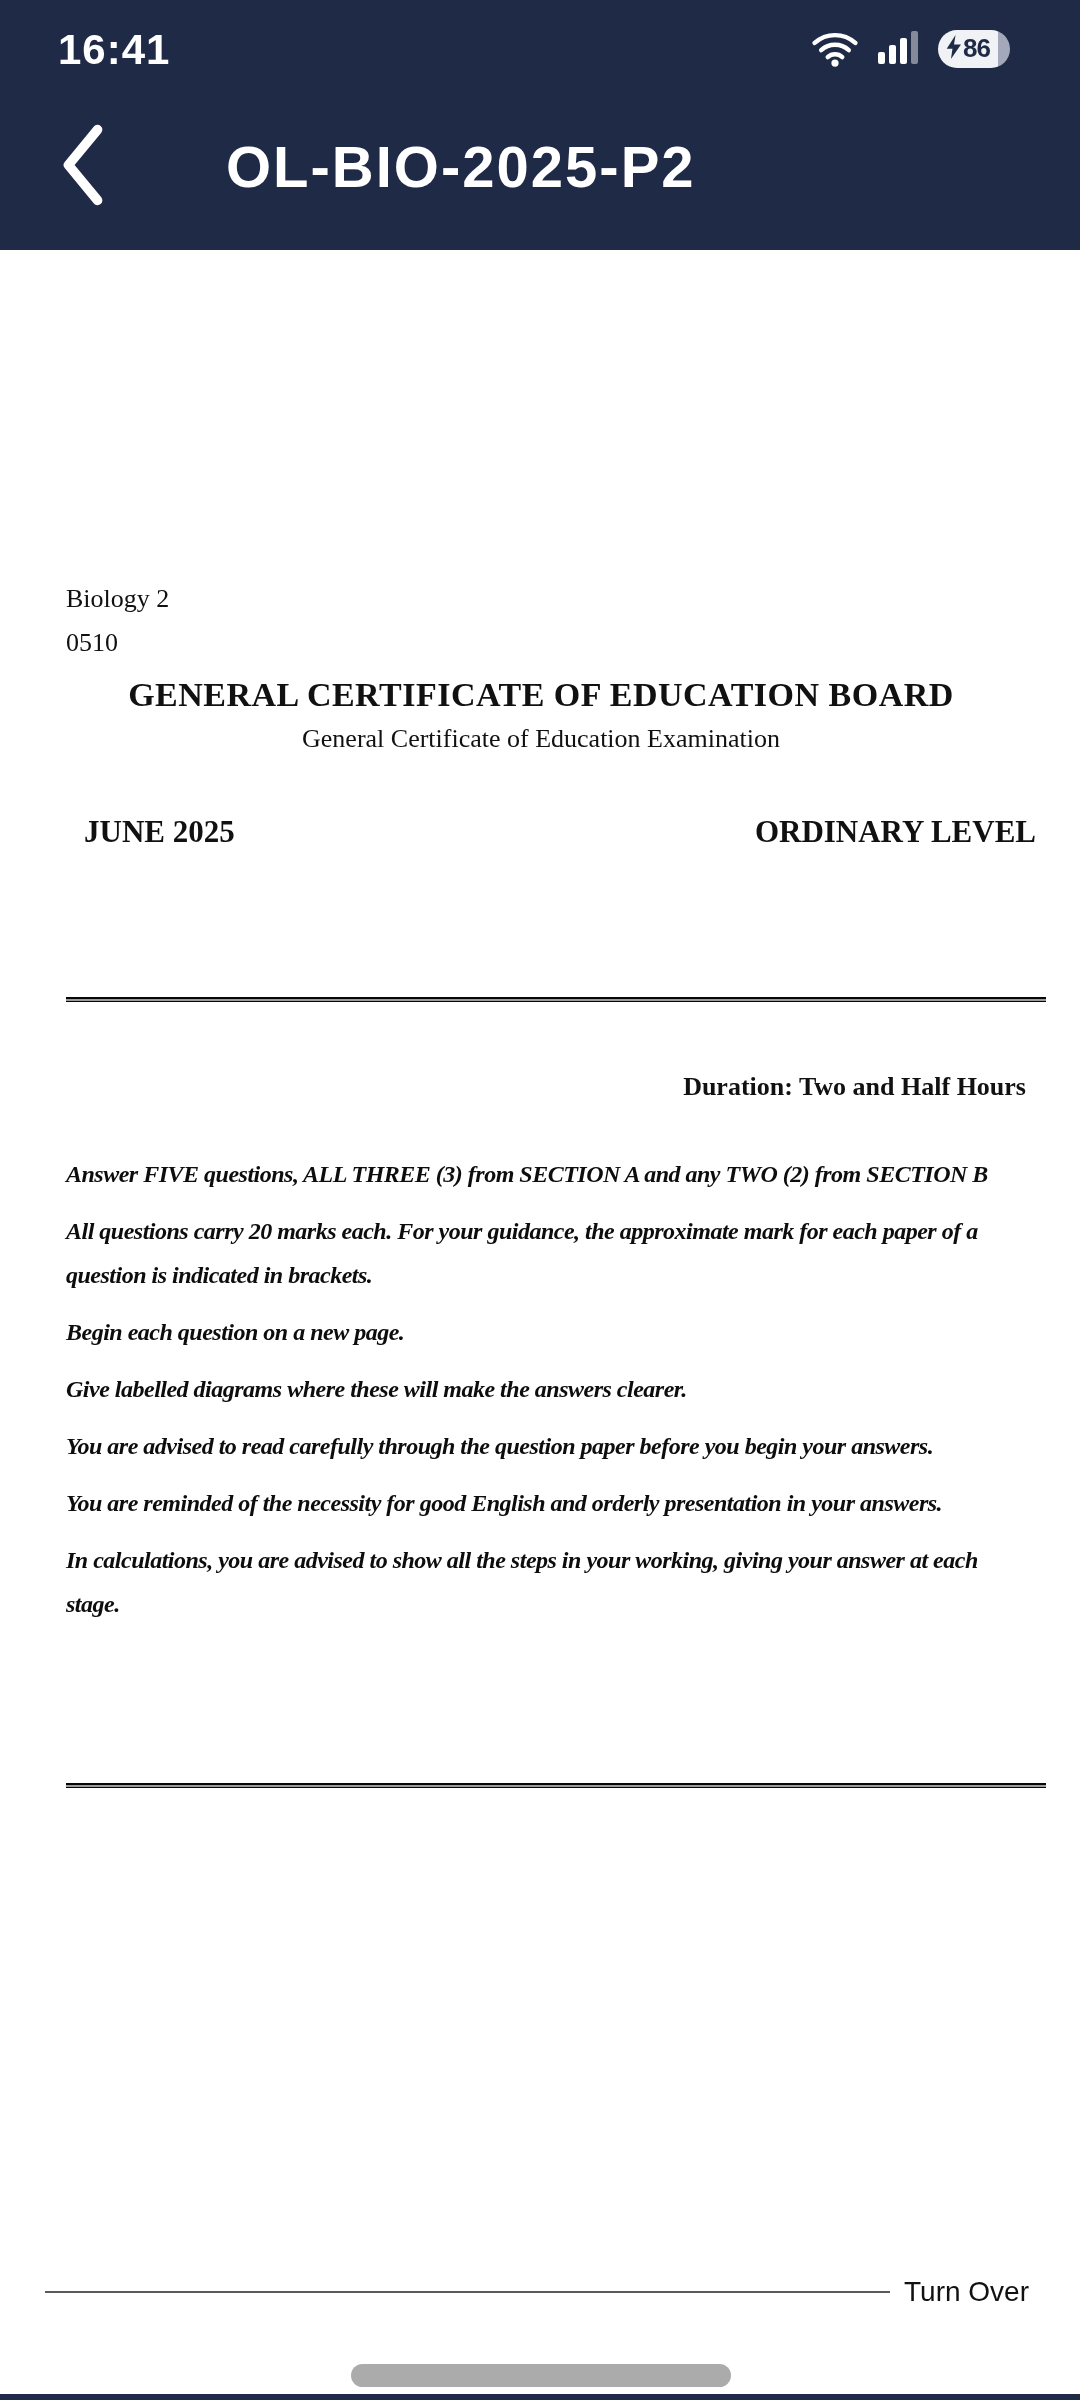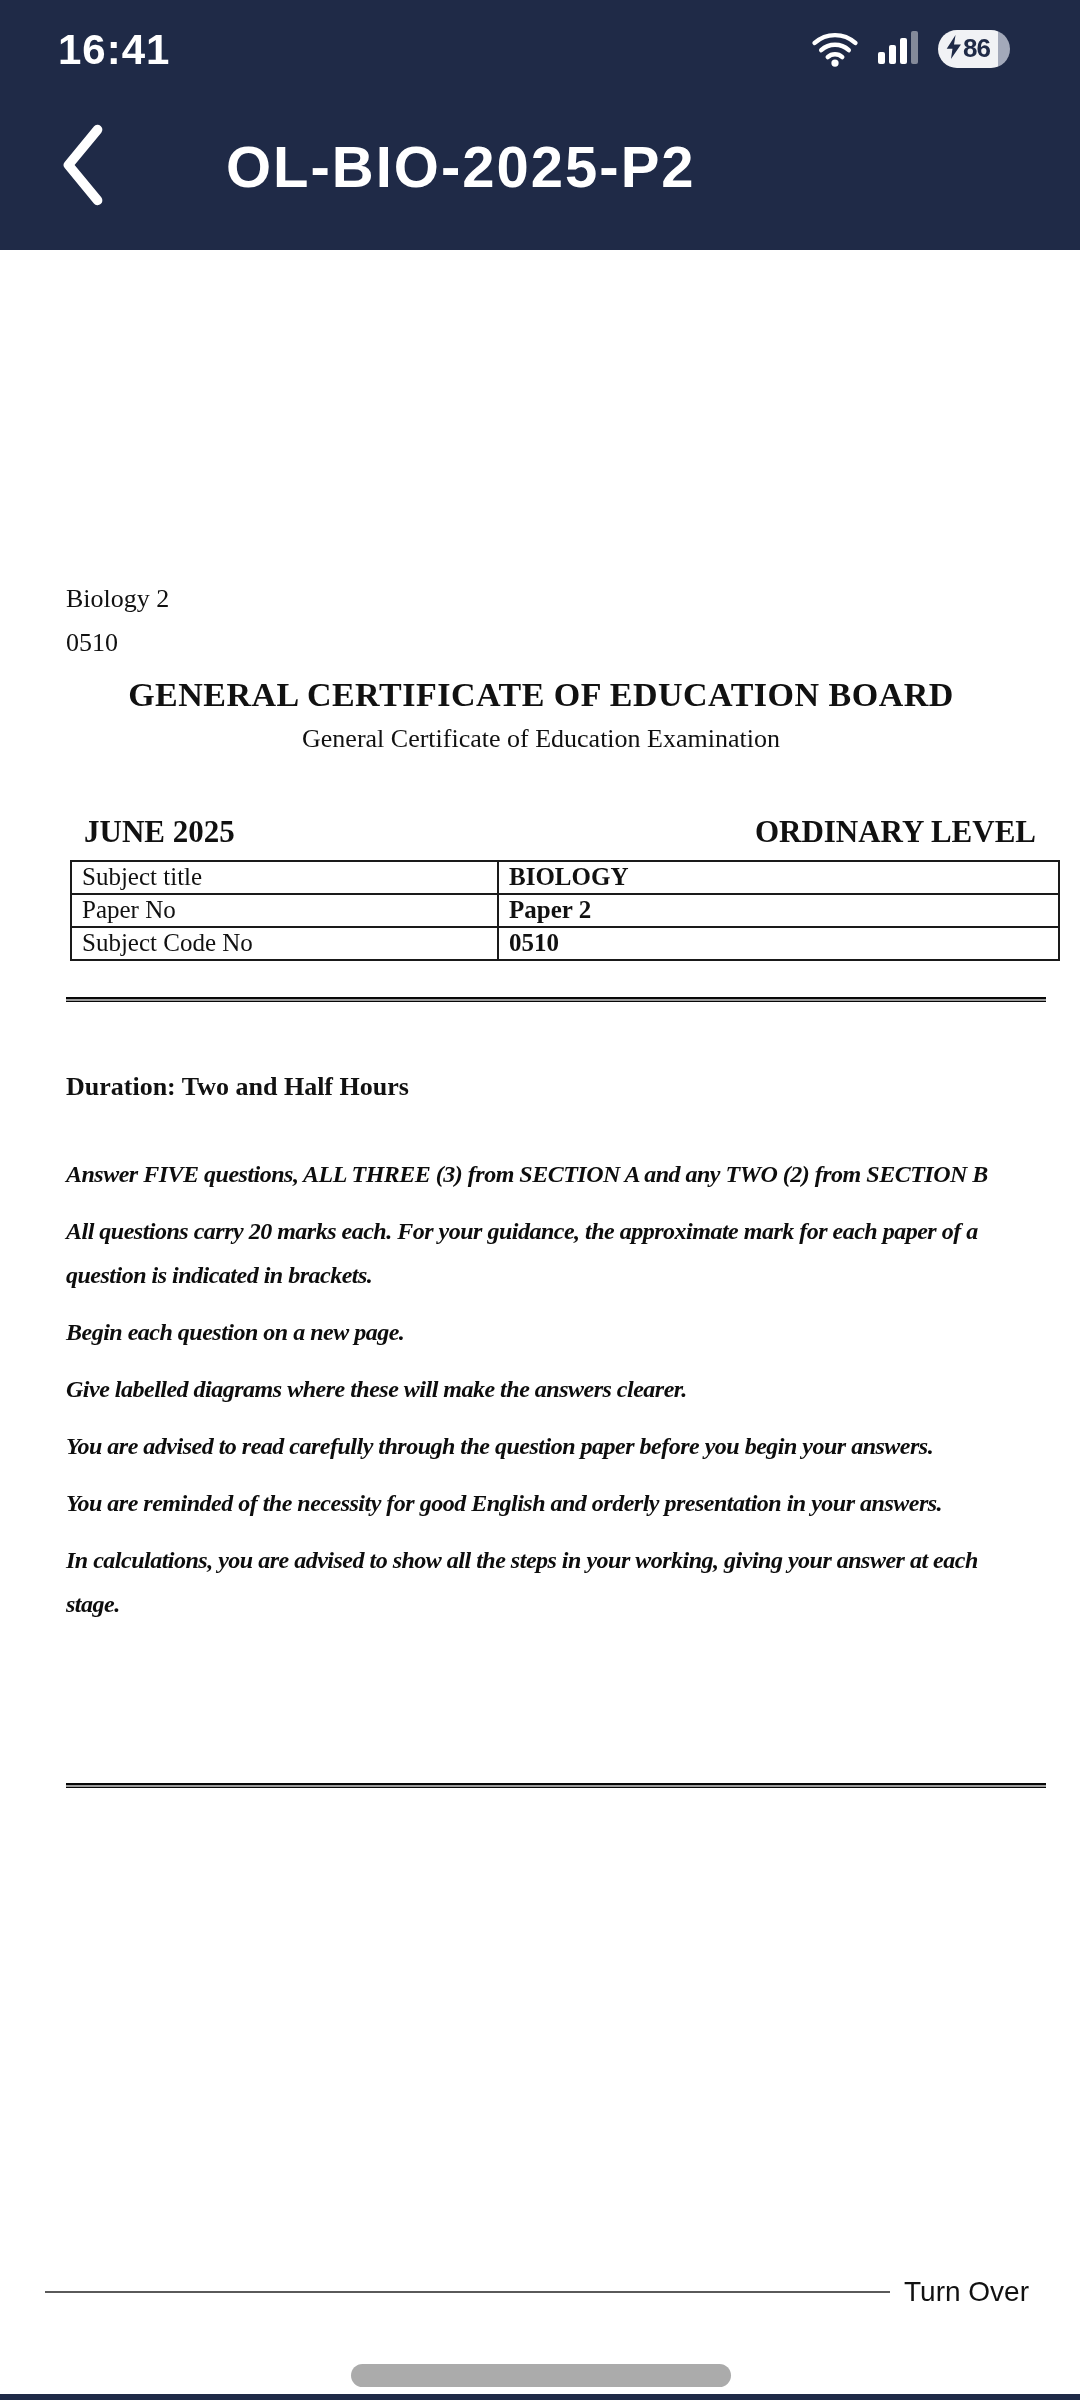--- a/index.html
+++ b/index.html
@@ -51,21 +51,21 @@
   table.info { position:absolute; top:610px; left:70px; width:990px; border-collapse:collapse; }
   table.info td { border:2px solid #1a1a1a; height:30px; font-size:25px; padding:1px 10px 2px 10px; }
   table.info td.lbl { width:427px; }
   table.info td.val { font-weight:bold; }
 
   .rule-thick { left:66px; width:980px; height:5px; background:#070707; }
   .rule-thick::after { content:""; display:block; margin-top:2px; height:2px; background:#9b9b9b; }
   .rule1 { top:747px; }
   .rule2 { top:1533px; }
 
-  .doc-duration { top:822px; left:66px; right:26px; text-align:left; font-size:26px; font-weight:bold; }
+  .doc-duration { top:822px; left:66px; right:26px; text-align:right; font-size:26px; font-weight:bold; }
 
   .instructions { top:902px; left:66px; right:36px; }
   .instructions p {
     font-size:24px; font-weight:bold; font-style:italic; letter-spacing:-0.5px;
     line-height:44px; margin-bottom:13px; color:#0d0d0d;
   }
 
   .turnover-row { top:2026px; left:45px; right:23px; display:flex; align-items:center;
                   font-family:"Liberation Sans", sans-serif; }
   .turnover-row .line { flex:1; height:2px; background:#5a5a5a; }
@@ -125,36 +125,20 @@
     <div class="abs doc-subject">Biology 2</div>
     <div class="abs doc-code">0510</div>
     <div class="abs doc-board-title">GENERAL CERTIFICATE OF EDUCATION BOARD</div>
     <div class="abs doc-board-subtitle">General Certificate of Education Examination</div>
 
     <div class="abs session-row">
       <span>JUNE 2025</span>
       <span>ORDINARY LEVEL</span>
     </div>
 
-    <table class="info">
-      <tbody>
-        <tr>
-          <td class="lbl">Subject title</td>
-          <td class="val">BIOLOGY</td>
-        </tr>
-        <tr>
-          <td class="lbl">Paper No</td>
-          <td class="val">Paper 2</td>
-        </tr>
-        <tr>
-          <td class="lbl">Subject Code No</td>
-          <td class="val">0510</td>
-        </tr>
-      </tbody>
-    </table>
 
     <div class="abs rule-thick rule1"></div>
 
     <div class="abs doc-duration">Duration: Two and Half Hours</div>
 
     <div class="abs instructions">
       <p>Answer FIVE questions, ALL THREE (3) from SECTION A and any TWO (2) from SECTION B</p>
       <p>All questions carry 20 marks each. For your guidance, the approximate mark for each paper of a question is indicated in brackets.</p>
       <p>Begin each question on a new page.</p>
       <p>Give labelled diagrams where these will make the answers clearer.</p>

